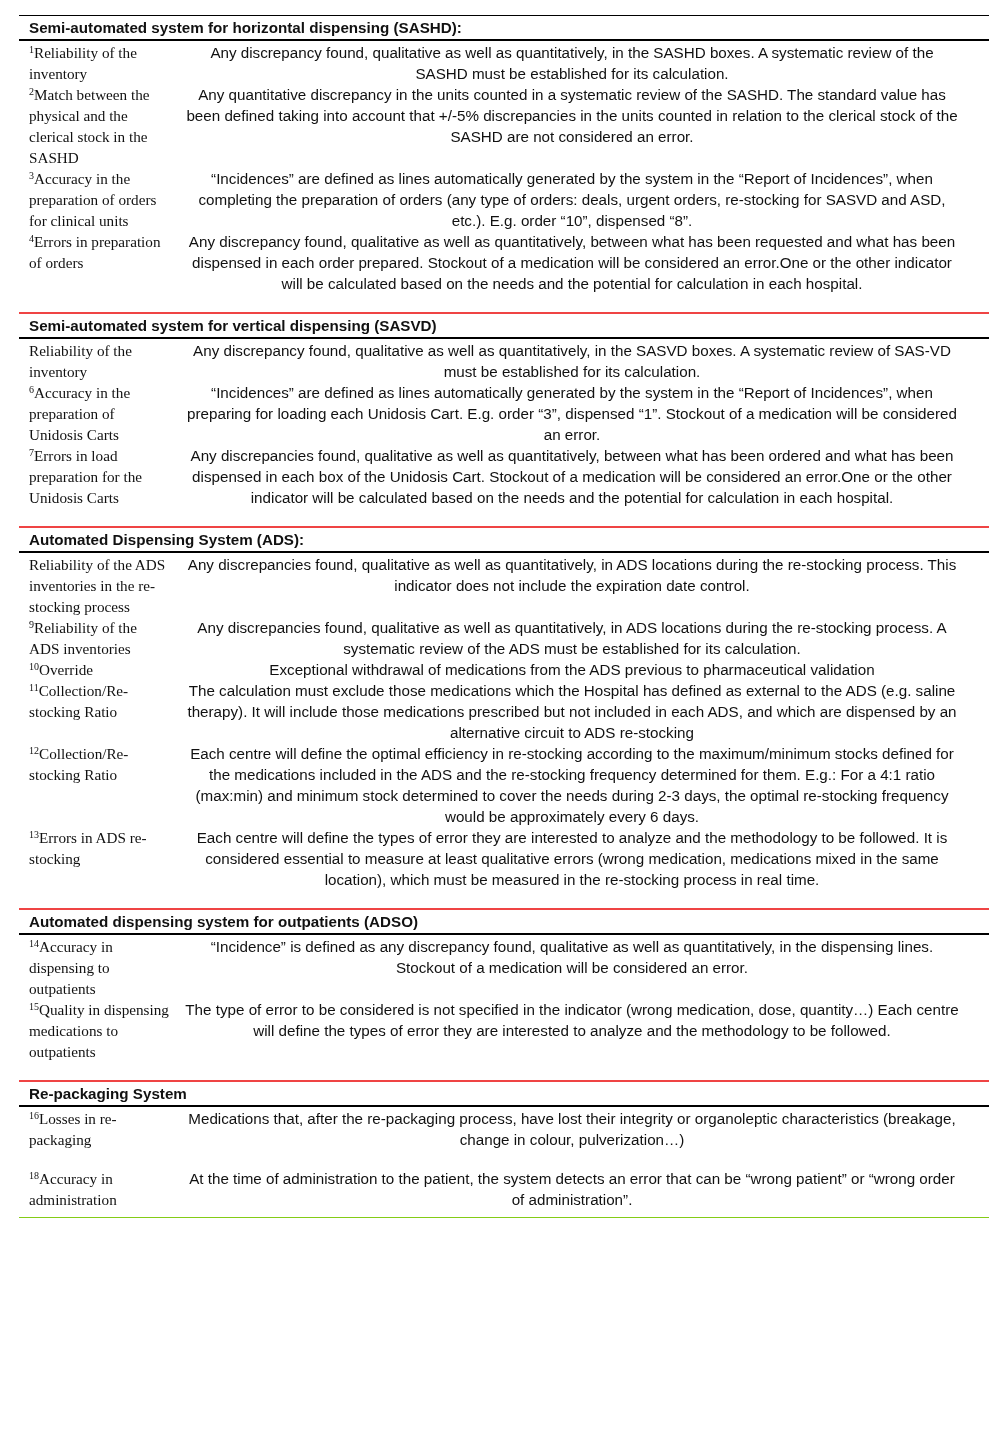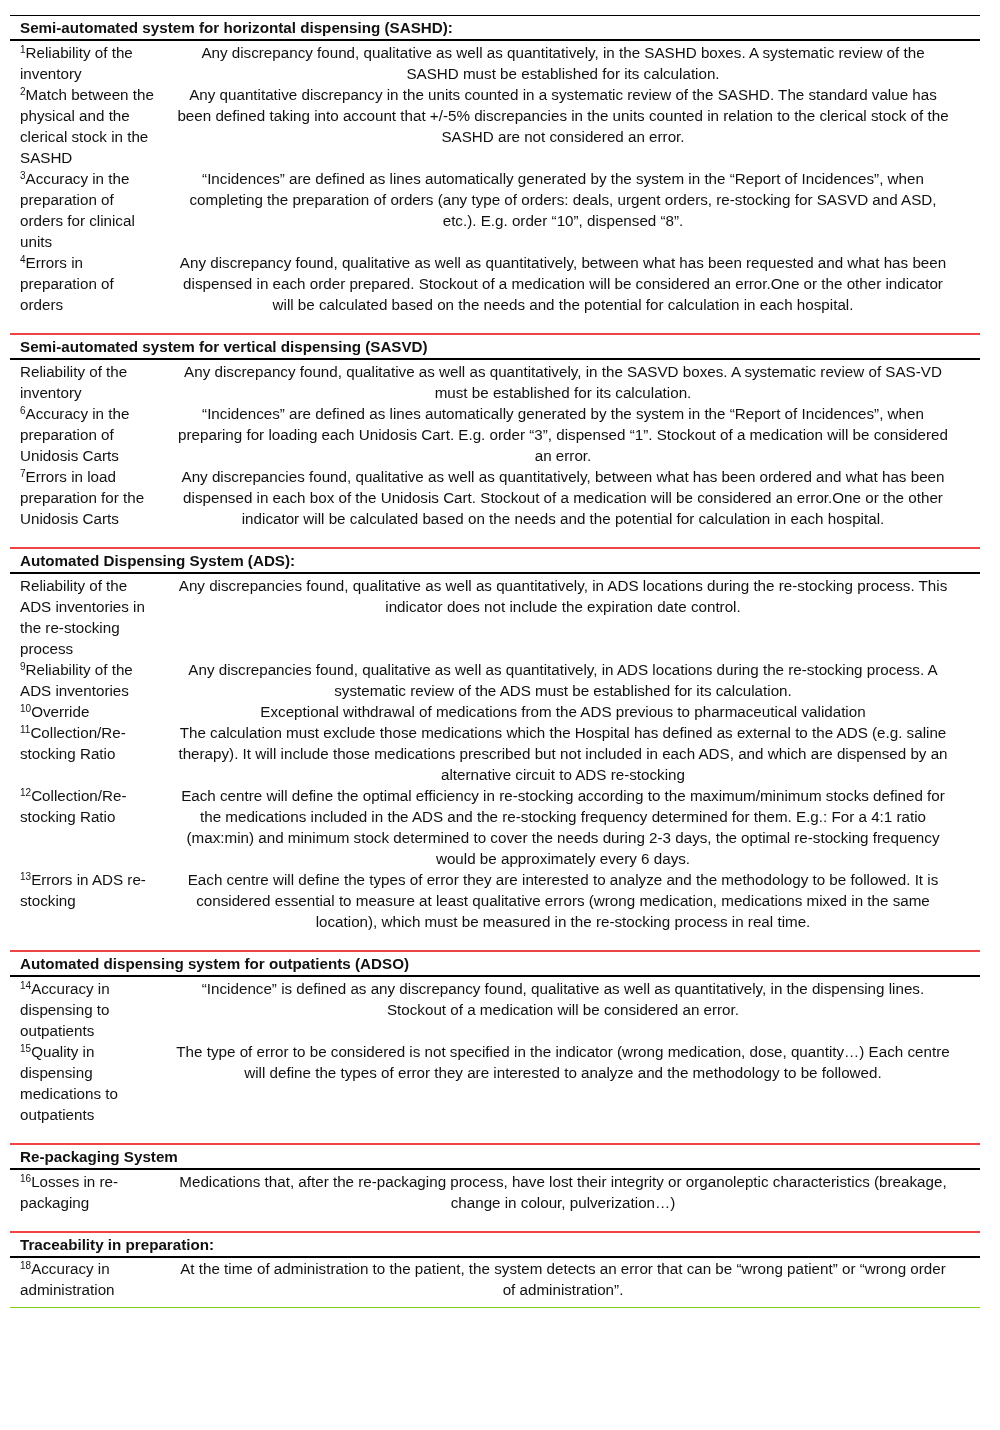--- a/index.html
+++ b/index.html
@@ -11,21 +11,21 @@
       width: 1000px;
       height: 1430px;
       position: relative;
       font-family: "Liberation Sans", "DejaVu Sans", sans-serif;
       color: #111111;
       font-size: 15.2px;
       line-height: 21px;
     }
     .table-wrap {
       position: absolute;
-      left: 10px;
+      left: 19px;
       top: 15px;
       width: 970px;
     }
     table {
       width: 100%;
       border-collapse: collapse;
       table-layout: fixed;
     }
     col.c1 { width: 156px; }
     col.c2 { width: auto; }
@@ -42,20 +42,21 @@
     tr.row td {
       vertical-align: top;
       padding: 0 0 0 10px;
     }
     tr.row td.c2cell {
       padding-right: 30px;
       text-align: center;
     }
     tr.row td.name {
       padding-right: 6px;
+      font-family: Liberation Serif, serif;
     }
     tr.row.first-in-section td {
       padding-top: 1px;
     }
     tr.row.last-in-section td {
       padding-bottom: 18px;
     }
     tr.row.table-last td {
       border-bottom: 1px solid #84cc16;
       padding-bottom: 7px;
@@ -154,23 +155,20 @@
       </tr>
 
       <tr class="section-head">
         <td colspan="2">Re-packaging System</td>
       </tr>
       <tr class="row first-in-section last-in-section">
         <td class="name"><sup>16</sup><span>Losses in re-packaging</span></td>
         <td class="c2cell">Medications that, after the re-packaging process, have lost their integrity or organoleptic characteristics (breakage, change in colour, pulverization…)</td>
       </tr>
 
-      <tr class="section-head">
-        <td colspan="2">Traceability in preparation:</td>
-      </tr>
       <tr class="row table-last">
         <td class="name"><sup>18</sup><span>Accuracy in administration</span></td>
         <td class="c2cell">At the time of administration to the patient, the system detects an error that can be “wrong patient” or “wrong order of administration”.</td>
       </tr>
 
     </tbody>
   </table>
 </div>
 
 </body></html>

